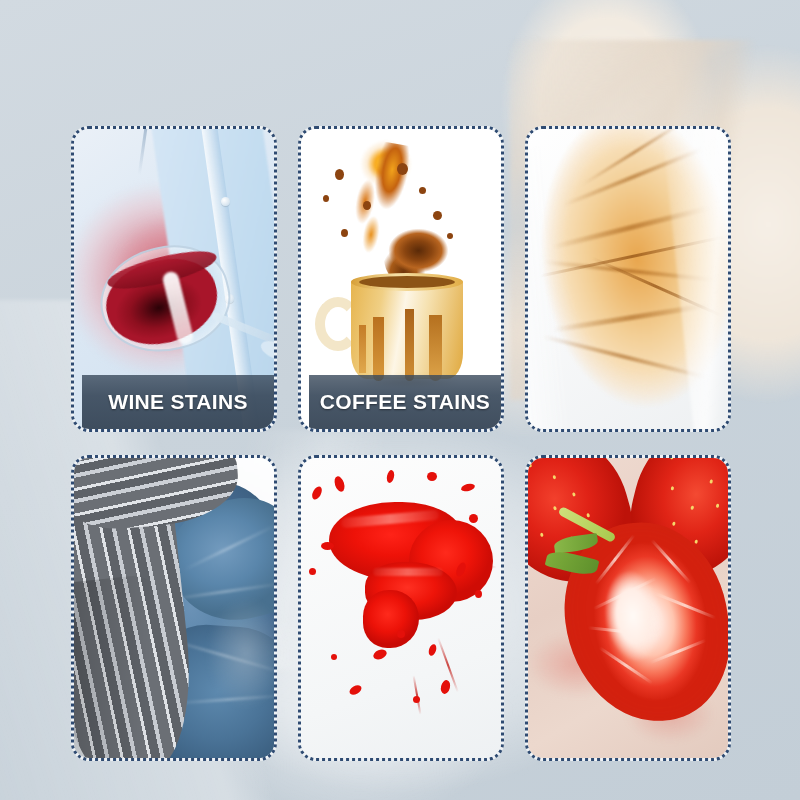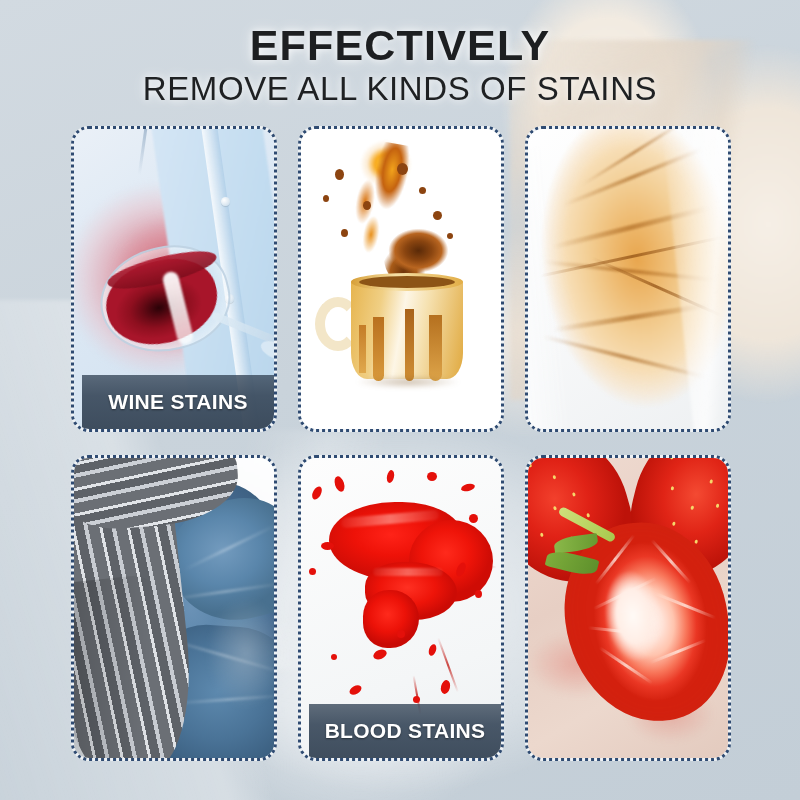--- a/index.html
+++ b/index.html
@@ -575,24 +575,20 @@
 <div id="poster">
 
   <div class="bg-layer bg-base"></div>
   <div class="bg-layer bg-bedding"></div>
   <div class="bg-layer bg-bedding-fold"></div>
   <div class="bg-layer bg-sheet"></div>
   <div class="bg-layer bg-sheet-2"></div>
   <div class="bg-layer bg-diag"></div>
   <div class="bg-layer bg-streak"></div>
 
-  <div class="heading">
-    <div class="heading-line1">EFFECTIVELY</div>
-    <div class="heading-line2">REMOVE ALL KINDS OF STAINS</div>
-  </div>
 
   <div class="grid">
 
     <div class="card">
       <div class="card-photo">
         <div class="ph c1-bg"></div>
         <div class="ph c1-stain"></div>
         <div class="ph c1-stain2"></div>
         <div class="ph c1-shirt-right"></div>
         <div class="ph c1-placket"></div>
@@ -627,20 +623,23 @@
         <div class="ph c2-dot h"></div>
         <div class="ph c2-handle"></div>
         <div class="ph c2-mug"></div>
         <div class="ph c2-drip4"></div>
         <div class="ph c2-drip1"></div>
         <div class="ph c2-drip2"></div>
         <div class="ph c2-drip3"></div>
         <div class="ph c2-mug-rim"></div>
         <div class="ph c2-mug-inner"></div>
         <div class="ph c2-shadow"></div>
+      </div>
+      <div class="card-label">
+        <span>COFFEE STAINS</span>
       </div>
     </div>
 
     <div class="card">
       <div class="card-photo">
         <div class="ph c3-bg"></div>
         <div class="ph c3-cloth"></div>
         <div class="ph c3-edge-l"></div>
         <div class="ph c3-oil"></div>
         <div class="ph c3-streak s1"></div>
@@ -697,23 +696,20 @@
         <div class="c5-sp p9"></div>
         <div class="c5-sp p10"></div>
         <div class="c5-sp p11"></div>
         <div class="c5-sp p12"></div>
         <div class="c5-sp p13"></div>
         <div class="c5-sp p14"></div>
         <div class="c5-sp p15"></div>
         <div class="c5-sp p16"></div>
         <div class="c5-sp p17"></div>
       </div>
-      <div class="card-label">
-        <span>BLOOD STAINS</span>
-      </div>
     </div>
 
     <div class="card">
       <div class="card-photo">
         <div class="ph c6-bg"></div>
         <div class="ph c6-surface-stain"></div>
         <div class="ph c6-berry-l">
 
           <i class="c6-seed" style="left:44px;top:22px"></i>
           <i class="c6-seed" style="left:64px;top:40px"></i>

